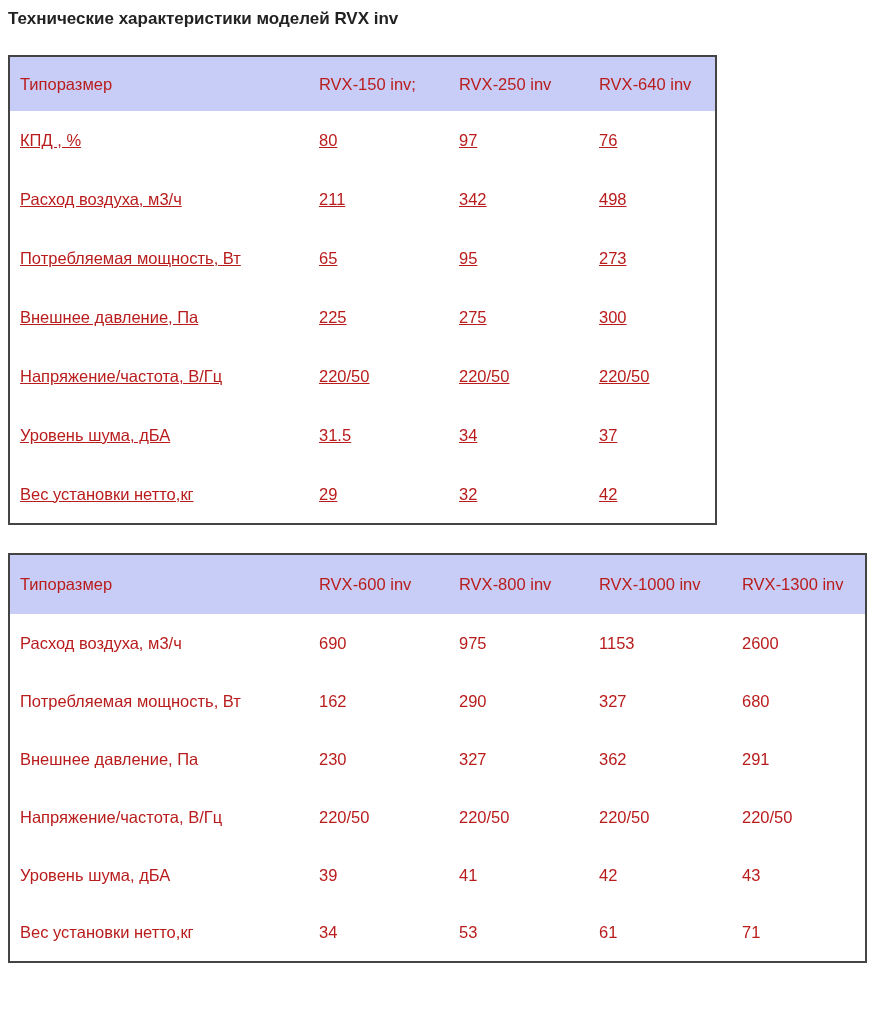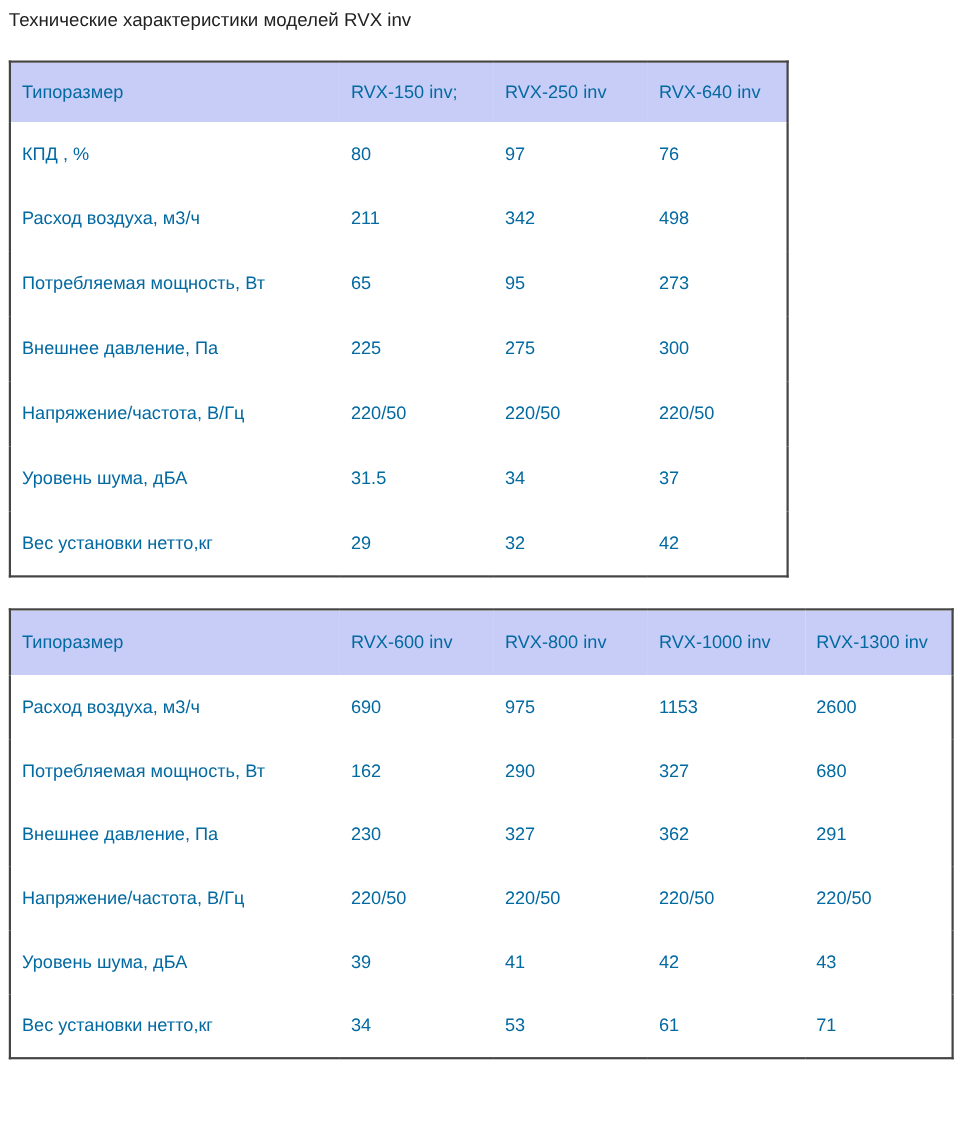--- a/index.html
+++ b/index.html
@@ -10,47 +10,47 @@
     font-family: "Liberation Sans", "DejaVu Sans", sans-serif;
     color: #2d2d2d;
   }
   .page {
     width: 875px;
     box-sizing: border-box;
     padding: 8px 0 0 8px;
   }
   .page-title {
     font-size: 17px;
-    font-weight: normal;
+    font-weight: bold;
     color: #222222;
     margin: 0 0 25px 0;
     line-height: 22px;
   }
   table.spec-table {
     border-collapse: collapse;
     table-layout: fixed;
     border: 2px solid #444444;
     font-size: 16.5px;
-    color: #0369a1;
+    color: #b91c1c;
     margin-bottom: 28px;
   }
   table.spec-table.t1 { width: 709px; }
   table.spec-table.t2 { width: 859px; }
   .spec-table th, .spec-table td {
     font-weight: normal;
     text-align: left;
     vertical-align: middle;
     padding: 0 6px 0 10px;
     white-space: nowrap;
     overflow: hidden;
   }
   .spec-table thead tr { background: #c7cdf7; }
   .t1 thead tr { height: 55px; }
   .t2 thead tr { height: 60px; }
-  .t1 tbody tr { height: 59px; }
+  .t1 tbody tr { height: 59px; text-decoration: underline; }
   .t2 tbody tr { height: 58px; }
 </style>
 </head>
 <body>
 
 <div class="page">
 
   <h1 class="page-title">Технические характеристики моделей RVX inv</h1>
 
   <table class="spec-table t1">

